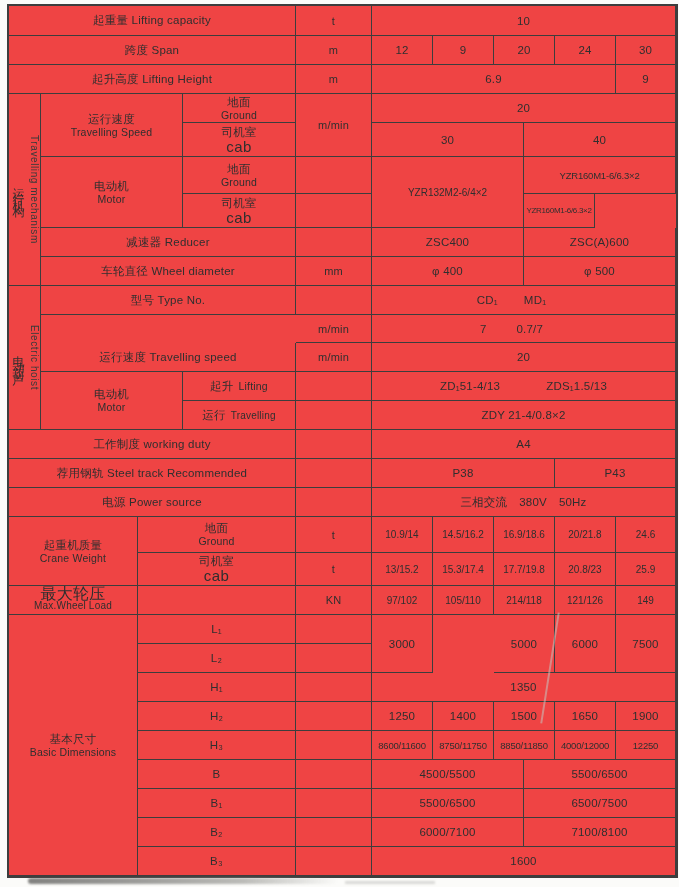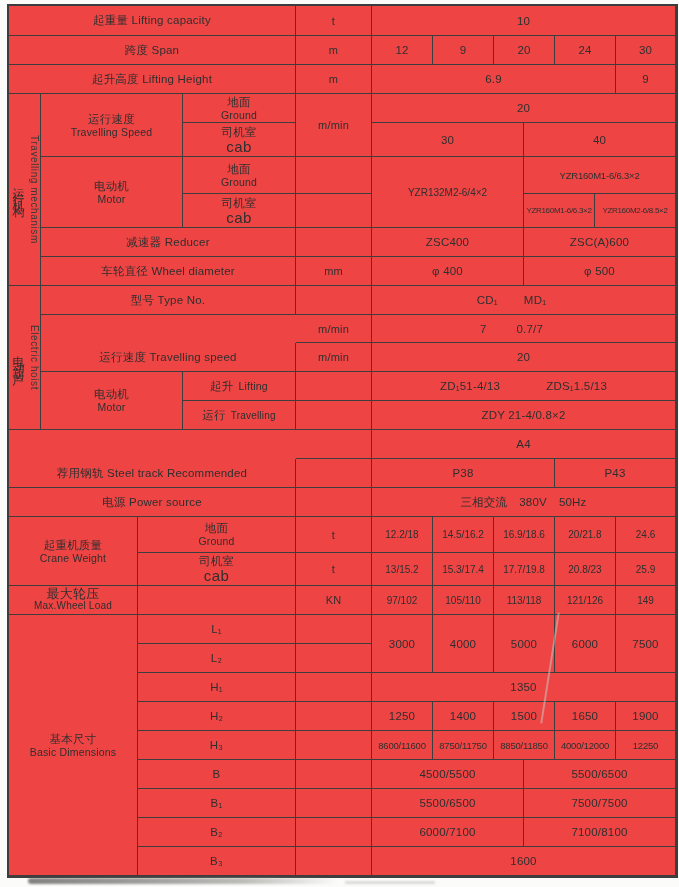--- a/index.html
+++ b/index.html
@@ -121,21 +121,20 @@
     <div class="c f-sm" style="grid-area:6/6/8/9">YZR132M2-6/4×2</div>
     <div class="c f-xs" style="grid-area:6/9/7/13">YZR160M1-6/6.3×2</div>
     <div class="c" style="grid-area:7/4/8/5">
       <div class="two">
         <span>司机室</span>
         <span class="cabbig">cab</span>
       </div>
     </div>
     <div class="c" style="grid-area:7/5/8/6"></div>
     <div class="c f-xxs" style="grid-area:7/9/8/11">YZR160M1-6/6.3×2</div>
-    <div class="c f-xxs" style="grid-area:7/11/8/13">YZR160M2-6/8.5×2</div>
 
     <div class="c" style="grid-area:8/2/9/5">减速器 Reducer</div>
     <div class="c" style="grid-area:8/5/9/6"></div>
     <div class="c" style="grid-area:8/6/9/9">ZSC400</div>
     <div class="c" style="grid-area:8/9/9/13">ZSC(A)600</div>
 
     <div class="c" style="grid-area:9/2/10/5">车轮直径 Wheel diameter</div>
     <div class="c f-u" style="grid-area:9/5/10/6">mm</div>
     <div class="c" style="grid-area:9/6/10/9">φ 400</div>
     <div class="c" style="grid-area:9/9/10/13">φ 500</div>
@@ -187,20 +186,21 @@
     </div>
     <div class="c" style="grid-area:14/4/15/5">
       <div class="pair" style="gap:5px">
         <span>运行</span>
         <span class="en" style="font-size:10px">Travelling</span>
       </div>
     </div>
     <div class="c" style="grid-area:14/5/15/6"></div>
     <div class="c" style="grid-area:14/6/15/13">ZDY 21-4/0.8×2</div>
 
+    <div class="c" style="grid-area:15/1/16/5">工作制度 working duty</div>
     <div class="c" style="grid-area:15/5/16/6"></div>
     <div class="c" style="grid-area:15/6/16/13">A4</div>
 
     <div class="c" style="grid-area:16/1/17/5">荐用钢轨 Steel track Recommended</div>
     <div class="c" style="grid-area:16/5/17/6"></div>
     <div class="c" style="grid-area:16/6/17/10">P38</div>
     <div class="c" style="grid-area:16/10/17/13">P43</div>
 
     <div class="c" style="grid-area:17/1/18/5">电源 Power source</div>
     <div class="c" style="grid-area:17/5/18/6"></div>
@@ -218,65 +218,64 @@
         <span class="en">Crane Weight</span>
       </div>
     </div>
     <div class="c" style="grid-area:18/3/19/5">
       <div class="two">
         <span>地面</span>
         <span class="en">Ground</span>
       </div>
     </div>
     <div class="c f-u" style="grid-area:18/5/19/6">t</div>
-    <div class="c f-sm" style="grid-area:18/6/19/7">12.2/18</div>
+    <div class="c f-sm" style="grid-area:18/6/19/7">10.9/14</div>
     <div class="c f-sm" style="grid-area:18/7/19/8">14.5/16.2</div>
     <div class="c f-sm" style="grid-area:18/8/19/10">16.9/18.6</div>
     <div class="c f-sm" style="grid-area:18/10/19/12">20/21.8</div>
     <div class="c f-sm" style="grid-area:18/12/19/13">24.6</div>
     <div class="c" style="grid-area:19/3/20/5">
       <div class="two">
         <span>司机室</span>
         <span class="cabbig">cab</span>
       </div>
     </div>
     <div class="c f-u" style="grid-area:19/5/20/6">t</div>
     <div class="c f-sm" style="grid-area:19/6/20/7">13/15.2</div>
     <div class="c f-sm" style="grid-area:19/7/20/8">15.3/17.4</div>
     <div class="c f-sm" style="grid-area:19/8/20/10">17.7/19.8</div>
     <div class="c f-sm" style="grid-area:19/10/20/12">20.8/23</div>
     <div class="c f-sm" style="grid-area:19/12/20/13">25.9</div>
 
     <div class="c" style="grid-area:20/1/21/3">
       <div class="two" style="line-height:12px">
-        <span style="font-size:13px">最大轮压</span>
+        <span style="font-size:16px">最大轮压</span>
         <span class="en" style="font-size:10px">Max.Wheel Load</span>
       </div>
     </div>
     <div class="c" style="grid-area:20/3/21/5"></div>
     <div class="c f-u" style="grid-area:20/5/21/6">KN</div>
     <div class="c f-sm" style="grid-area:20/6/21/7">97/102</div>
     <div class="c f-sm" style="grid-area:20/7/21/8">105/110</div>
-    <div class="c f-sm" style="grid-area:20/8/21/10">113/118</div>
+    <div class="c f-sm" style="grid-area:20/8/21/10">214/118</div>
     <div class="c f-sm" style="grid-area:20/10/21/12">121/126</div>
     <div class="c f-sm" style="grid-area:20/12/21/13">149</div>
 
     <div class="c" style="grid-area:21/1/30/3">
       <div class="two">
         <span>基本尺寸</span>
         <span class="en">Basic Dimensions</span>
       </div>
     </div>
 
     <div class="c" style="grid-area:21/3/22/5">L₁</div>
     <div class="c" style="grid-area:21/5/22/6"></div>
     <div class="c" style="grid-area:22/3/23/5">L₂</div>
     <div class="c" style="grid-area:22/5/23/6"></div>
     <div class="c" style="grid-area:21/6/23/7">3000</div>
-    <div class="c" style="grid-area:21/7/23/8">4000</div>
     <div class="c" style="grid-area:21/8/23/10">5000</div>
     <div class="c" style="grid-area:21/10/23/12">6000</div>
     <div class="c" style="grid-area:21/12/23/13">7500</div>
 
     <div class="c" style="grid-area:23/3/24/5">H₁</div>
     <div class="c" style="grid-area:23/5/24/6"></div>
     <div class="c" style="grid-area:23/6/24/13">1350</div>
 
     <div class="c" style="grid-area:24/3/25/5">H₂</div>
     <div class="c" style="grid-area:24/5/25/6"></div>
@@ -295,21 +294,21 @@
     <div class="c f-xs" style="grid-area:25/12/26/13">12250</div>
 
     <div class="c" style="grid-area:26/3/27/5">B</div>
     <div class="c" style="grid-area:26/5/27/6"></div>
     <div class="c" style="grid-area:26/6/27/9">4500/5500</div>
     <div class="c" style="grid-area:26/9/27/13">5500/6500</div>
 
     <div class="c" style="grid-area:27/3/28/5">B₁</div>
     <div class="c" style="grid-area:27/5/28/6"></div>
     <div class="c" style="grid-area:27/6/28/9">5500/6500</div>
-    <div class="c" style="grid-area:27/9/28/13">7500/7500</div>
+    <div class="c" style="grid-area:27/9/28/13">6500/7500</div>
 
     <div class="c" style="grid-area:28/3/29/5">B₂</div>
     <div class="c" style="grid-area:28/5/29/6"></div>
     <div class="c" style="grid-area:28/6/29/9">6000/7100</div>
     <div class="c" style="grid-area:28/9/29/13">7100/8100</div>
 
     <div class="c" style="grid-area:29/3/30/5">B₃</div>
     <div class="c" style="grid-area:29/5/30/6"></div>
     <div class="c" style="grid-area:29/6/30/13">1600</div>
 

